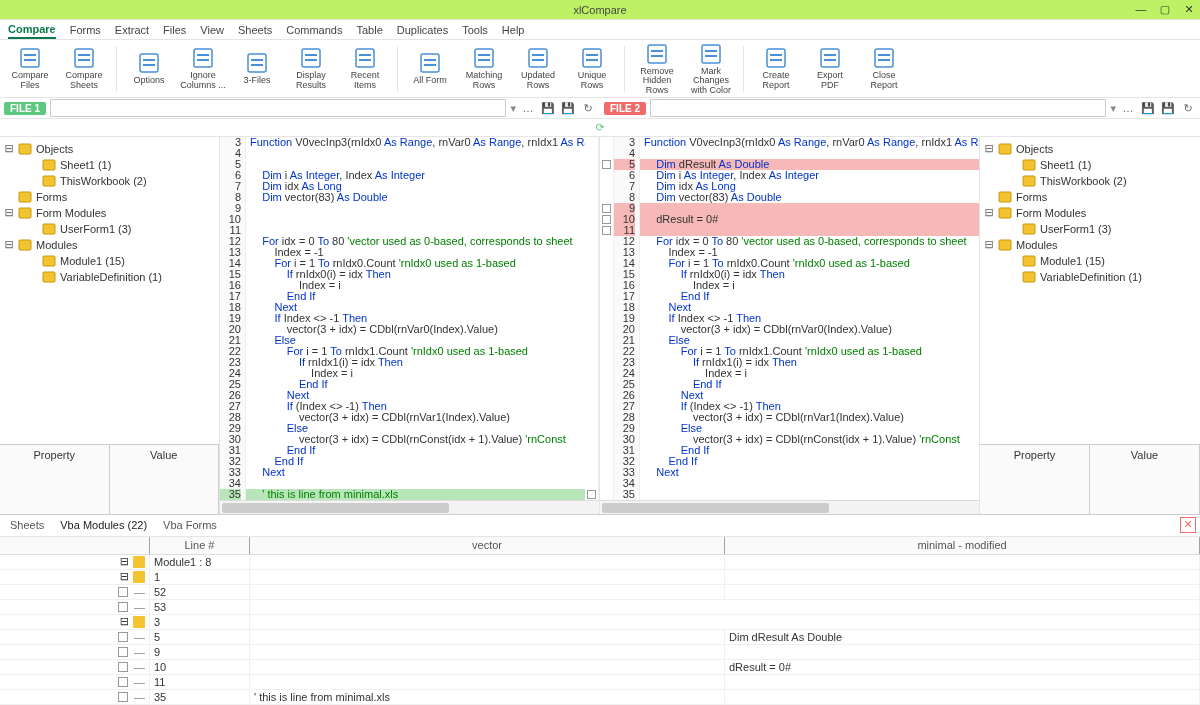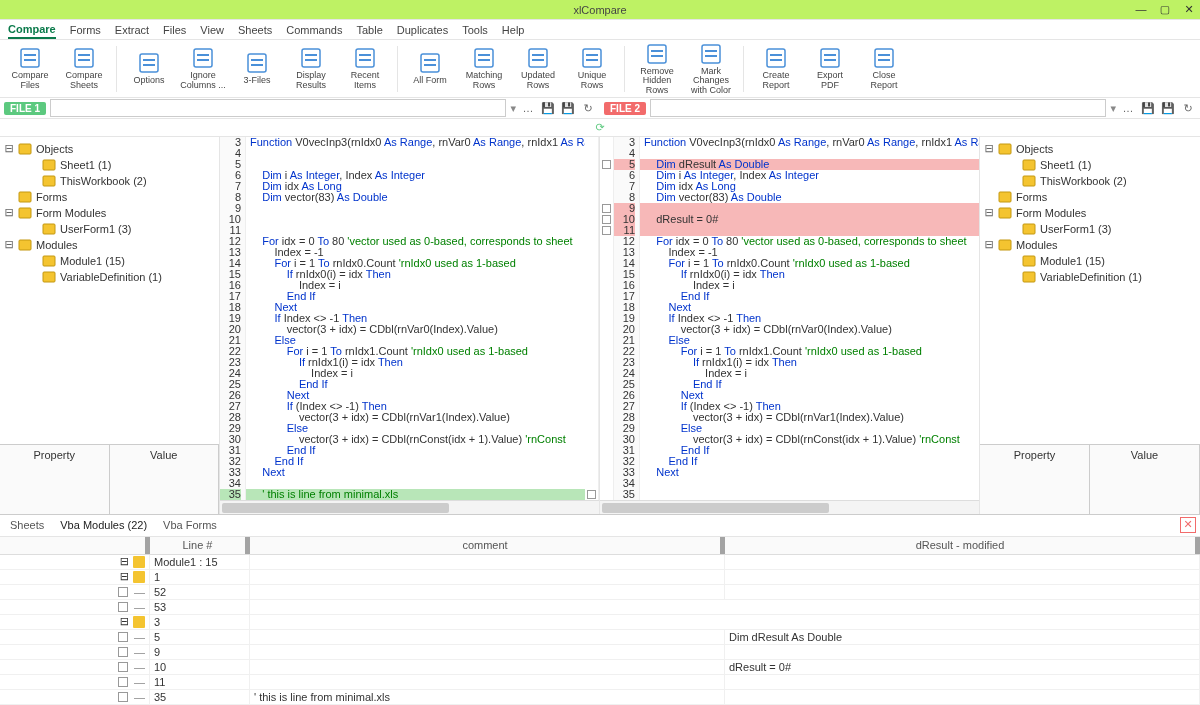--- a/index.html
+++ b/index.html
@@ -48,21 +48,21 @@
 .mline{height:11px;display:flex;align-items:center;justify-content:center}
 .mbox{width:9px;height:9px;border:1px solid #999;background:#fff}
 .hscroll{height:14px;background:#f4f4f4;border-top:1px solid #ddd;position:relative}
 .hscroll .thumb{position:absolute;height:10px;top:2px;background:#ccc;border-radius:2px}
 .bottom{flex:1;border-top:1px solid #ccc;display:flex;flex-direction:column;position:relative}
 .btabs{height:22px;display:flex;align-items:center;gap:16px;padding:0 10px;border-bottom:1px solid #e5e5e5}
 .btab{cursor:pointer;color:#555}
 .btab.active{font-weight:400;color:#222}
 .closex{position:absolute;right:4px;top:2px;width:16px;height:16px;border:1px solid #f26b6b;color:#f26b6b;display:flex;align-items:center;justify-content:center;cursor:pointer}
 .bhdr{height:18px;display:flex;border-bottom:1px solid #ddd;background:#fafafa}
-.bhc{border-right:5px solid #a3a3a3;display:flex;align-items:center;justify-content:center;color:#555}
+.bhc{border-right:1px solid #a3a3a3;display:flex;align-items:center;justify-content:center;color:#555}
 .brow{height:15px;display:flex;align-items:center;border-bottom:1px solid #f0f0f0}
 .bcell{border-right:1px solid #f0f0f0;padding:0 4px;display:flex;align-items:center;height:100%;overflow:hidden}
 .chk{width:10px;height:10px;border:1px solid #999;display:inline-block;margin-right:2px}
 svg{display:block}
 </style>
 </head>
 <body>
 
 <div class="titlebar">
   <span class="title">xlCompare</span>
@@ -633,32 +633,32 @@
 <div class="bottom">
   <div class="closex">✕</div>
   <div class="btabs" id="btabs">
       <span class="btab">Sheets</span>
       <span class="btab active">Vba Modules (22)</span>
       <span class="btab">Vba Forms</span>
     </div>
   <div class="bhdr">
     <div class="bhc" style="width:150px"></div>
     <div class="bhc" style="width:100px">Line #</div>
-    <div class="bhc" style="flex:1">comment</div>
-    <div class="bhc" style="flex:1">dResult - modified</div>
+    <div class="bhc" style="flex:1">vector</div>
+    <div class="bhc" style="flex:1">minimal - modified</div>
   </div>
   <div id="brows">
       <div class="brow">
         <div class="bcell" style="width:150px;justify-content:flex-end;gap:4px">
           <span>⊟</span>
           <svg width="12" height="12">
             <rect width="12" height="12" fill="#f4c430" rx="1"></rect>
           </svg>
         </div>
-        <div class="bcell" style="width:100px">Module1 : 15</div>
+        <div class="bcell" style="width:100px">Module1 : 8</div>
         <div class="bcell" style="flex:1"></div>
         <div class="bcell" style="flex:1"></div>
       </div>
       <div class="brow">
         <div class="bcell" style="width:150px;justify-content:flex-end;gap:4px">
           <span>⊟</span>
           <svg width="12" height="12">
             <rect width="12" height="12" fill="#f4c430" rx="1"></rect>
           </svg>
         </div>

